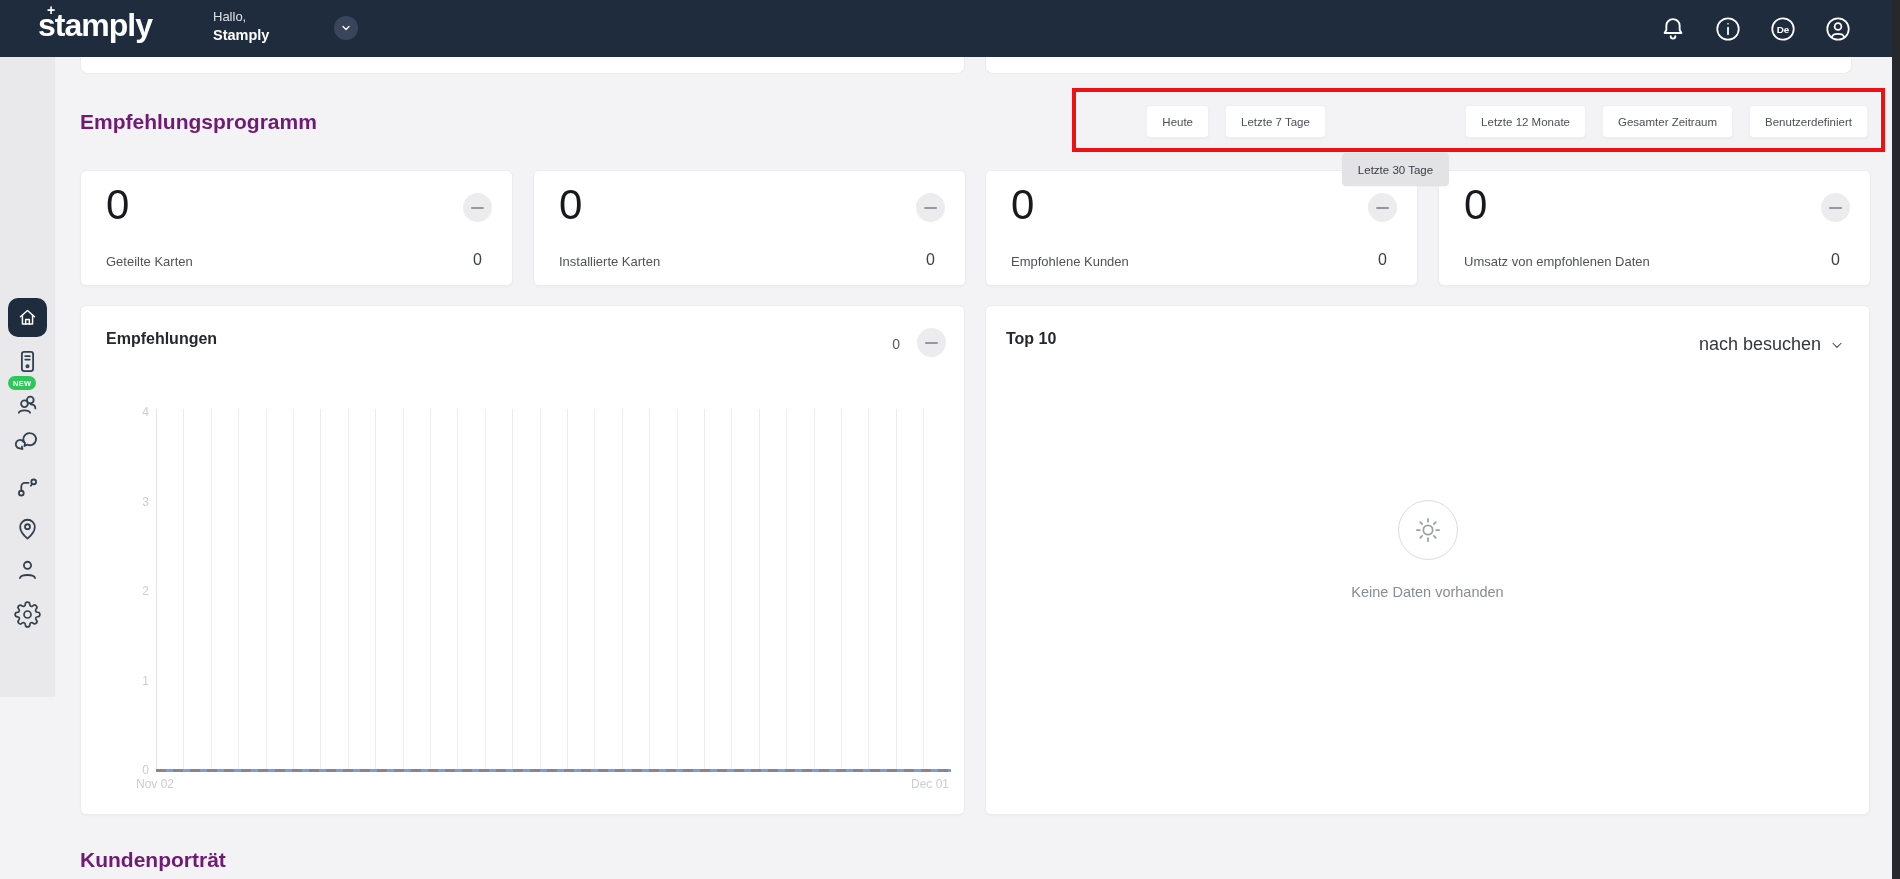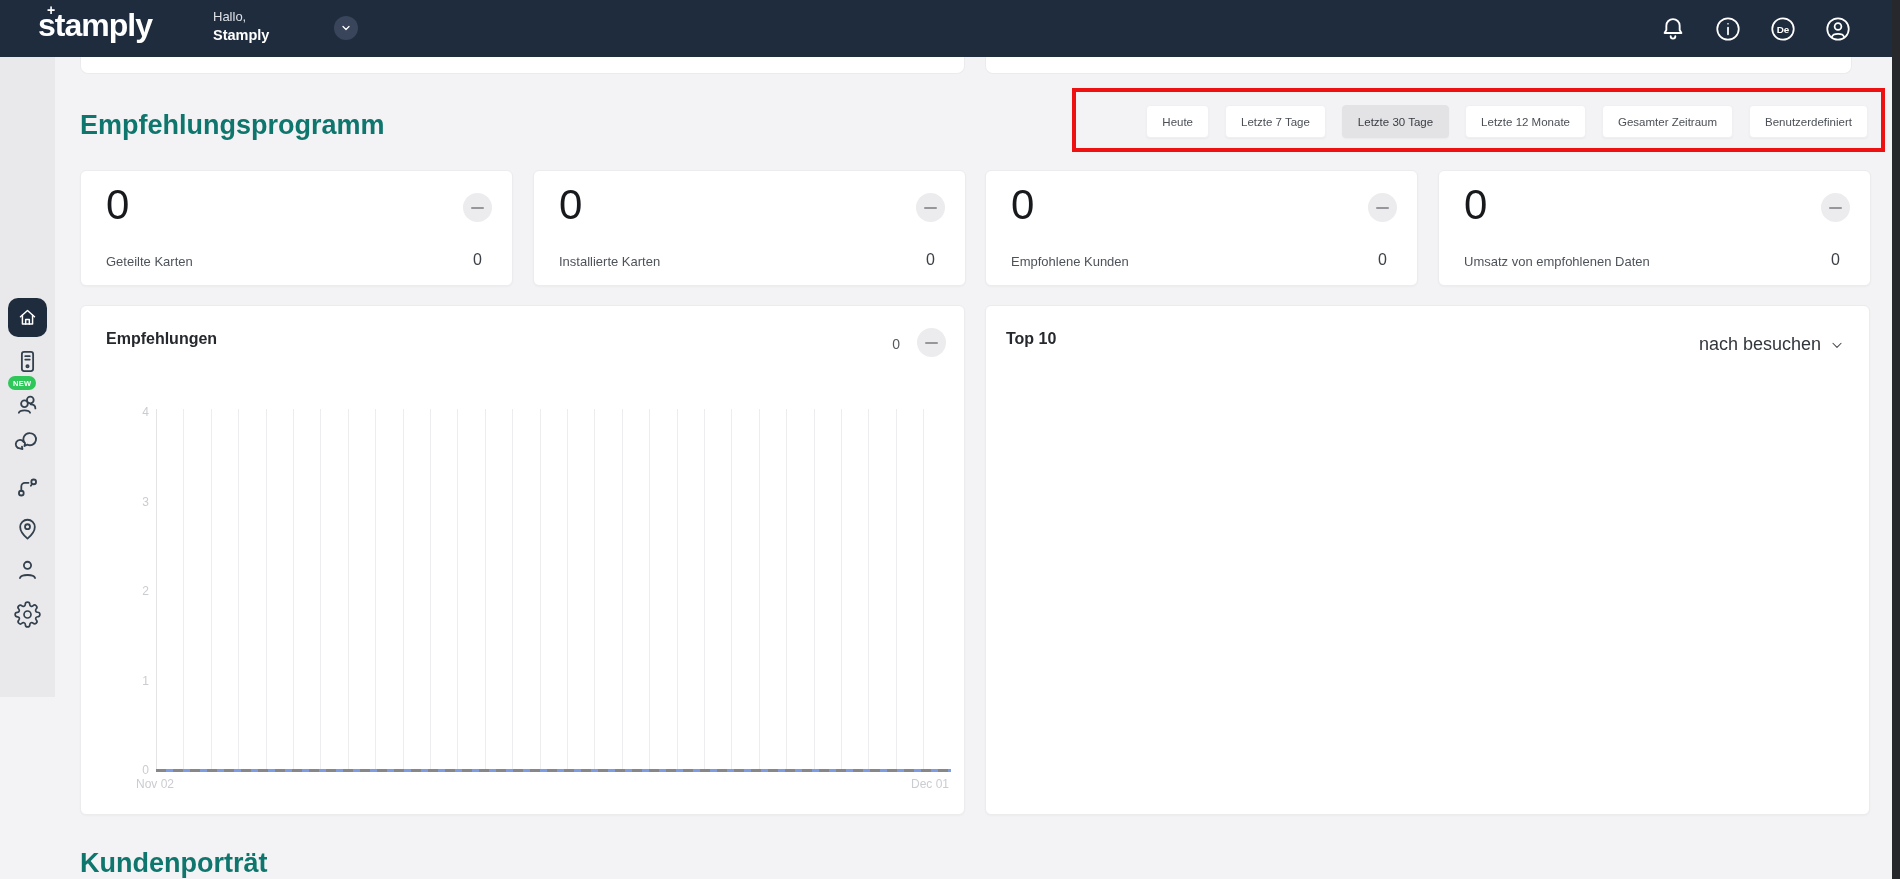--- a/index.html
+++ b/index.html
@@ -35,34 +35,34 @@
   .new-badge { position:absolute; left:8px; top:319px; background:#2fc75a; color:#fff; font-size:7.5px;
     font-weight:700; padding:2.5px 5px; border-radius:7px; letter-spacing:0.3px; }
 
   
   .partial-card { position:absolute; top:57px; height:17px; background:#fff; border:1px solid #ebebed;
     border-top:none; border-radius:0 0 8px 8px; }
   .partial-left { left:80px; width:885px; }
   .partial-right { left:985px; width:867px; }
 
   
-  .section-title { position:absolute; left:80px; font-size:27px; font-weight:600; color:#0f766e; }
+  .section-title { position:absolute; left:80px; font-size:21px; font-weight:600; color:#701a75; }
   .title-referral { top:110px; }
   .title-portrait { top:848px; }
 
   
   .highlight-box { position:absolute; left:1072px; top:88px; width:813px; height:64px;
     border:4px solid #ee1111; z-index:6; pointer-events:none; }
 
   
   .filters { position:absolute; top:105px; right:32px; display:flex; gap:16px; z-index:7; }
   .filter-btn { height:33px; display:flex; align-items:center; padding:0 15px; background:#fff;
     border:1px solid #f0f0f2; border-radius:4px; font-size:11.5px; color:#4b5056; cursor:pointer;
     box-shadow:0 1px 2px rgba(20,20,30,0.04); white-space:nowrap; }
-  .filter-btn.active { background:#e3e3e5; border-color:#e3e3e5; color:#393d43; }
+  .filter-btn.active { background:#e3e3e5; border-color:#e3e3e5; color:#393d43;margin-top:48px; }
 
   
   .card { position:absolute; background:#fff; border:1px solid #ececee; border-radius:6px;
     box-shadow:0 1px 2px rgba(20,20,30,0.03); }
   .stat-card { top:170px; width:433px; height:116px; }
   .stat-1 { left:80px; } .stat-2 { left:533px; } .stat-3 { left:985px; } .stat-4 { left:1438px; }
   .stat-value { position:absolute; left:25px; top:10px; font-size:42px; font-weight:500; color:#17191d; }
   .stat-label { position:absolute; left:25px; bottom:16px; font-size:13px; color:#4e535a; }
   .stat-minus { position:absolute; right:20px; top:22px; }
   .minus-btn { width:29px; height:29px; border-radius:50%; background:#ececee; display:flex;
@@ -312,17 +312,35 @@
   <div class="card top10-card">
     <div class="card-title" style="left:20px">Top 10</div>
     <div class="sort-control">
       <span>nach besuchen</span>
       <span>
         <svg width="14" height="14" viewBox="0 0 24 24" fill="none" stroke="#43474c" stroke-width="1.8" stroke-linecap="round" stroke-linejoin="round">
             <polyline points="5,9 12,16 19,9"></polyline>
           </svg>
       </span>
     </div>
+    <div class="empty-state">
+      <div class="empty-circle">
+        <span>
+          <svg width="28" height="28" viewBox="0 0 24 24" fill="none" stroke="#9aa0a6" stroke-width="1.5" stroke-linecap="round">
+              <circle cx="12" cy="12" r="4"></circle>
+              <line x1="12" y1="2.5" x2="12" y2="5"></line>
+              <line x1="12" y1="19" x2="12" y2="21.5"></line>
+              <line x1="2.5" y1="12" x2="5" y2="12"></line>
+              <line x1="19" y1="12" x2="21.5" y2="12"></line>
+              <line x1="5.3" y1="5.3" x2="7" y2="7"></line>
+              <line x1="17" y1="17" x2="18.7" y2="18.7"></line>
+              <line x1="5.3" y1="18.7" x2="7" y2="17"></line>
+              <line x1="17" y1="7" x2="18.7" y2="5.3"></line>
+            </svg>
+        </span>
+      </div>
+      <div class="empty-text">Keine Daten vorhanden</div>
+    </div>
   </div>
 
   <div class="section-title title-portrait">Kundenporträt</div>
 
 </div>
 
 </body></html>

